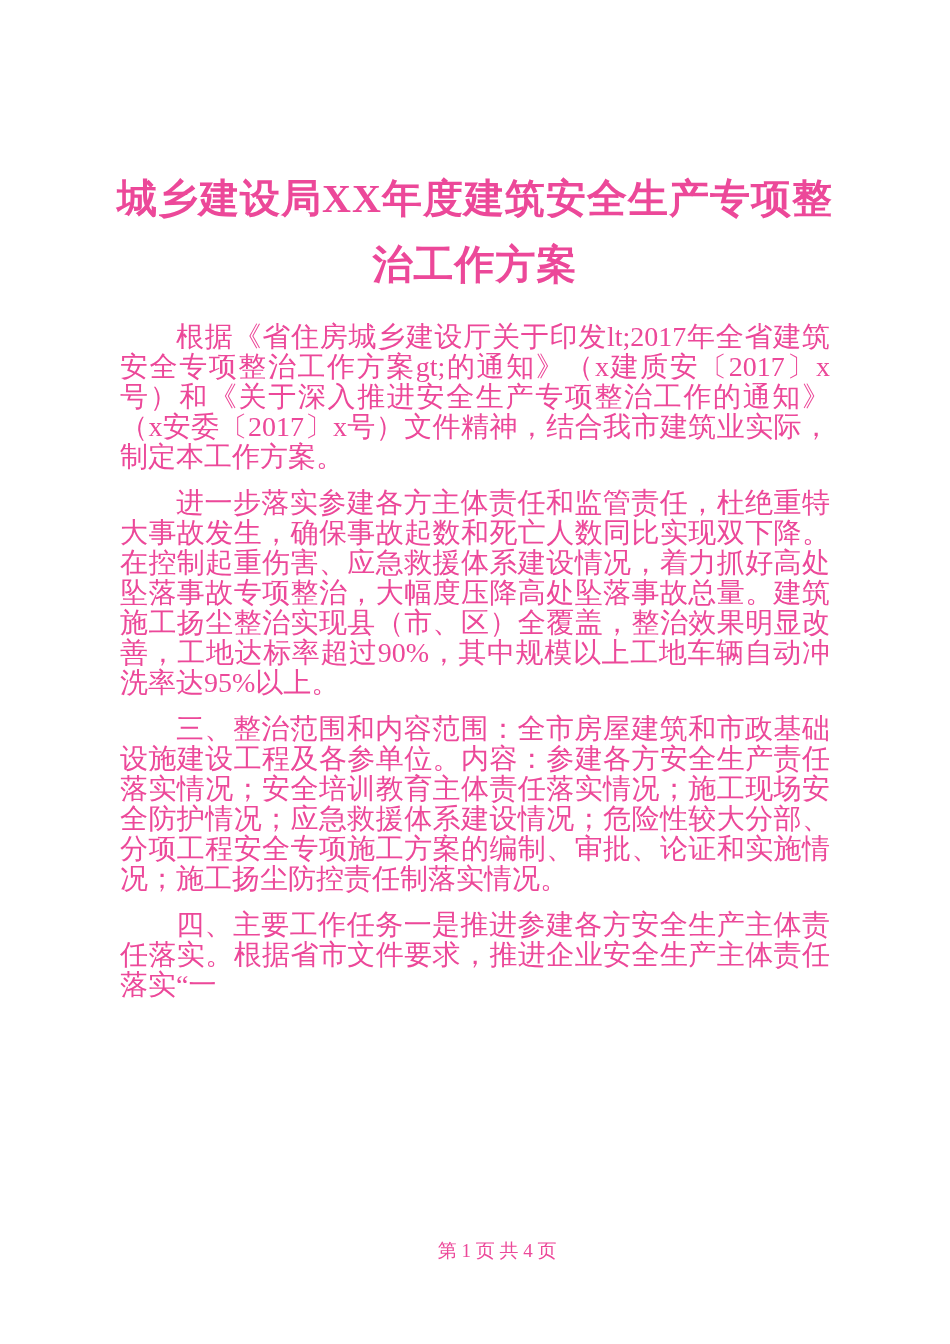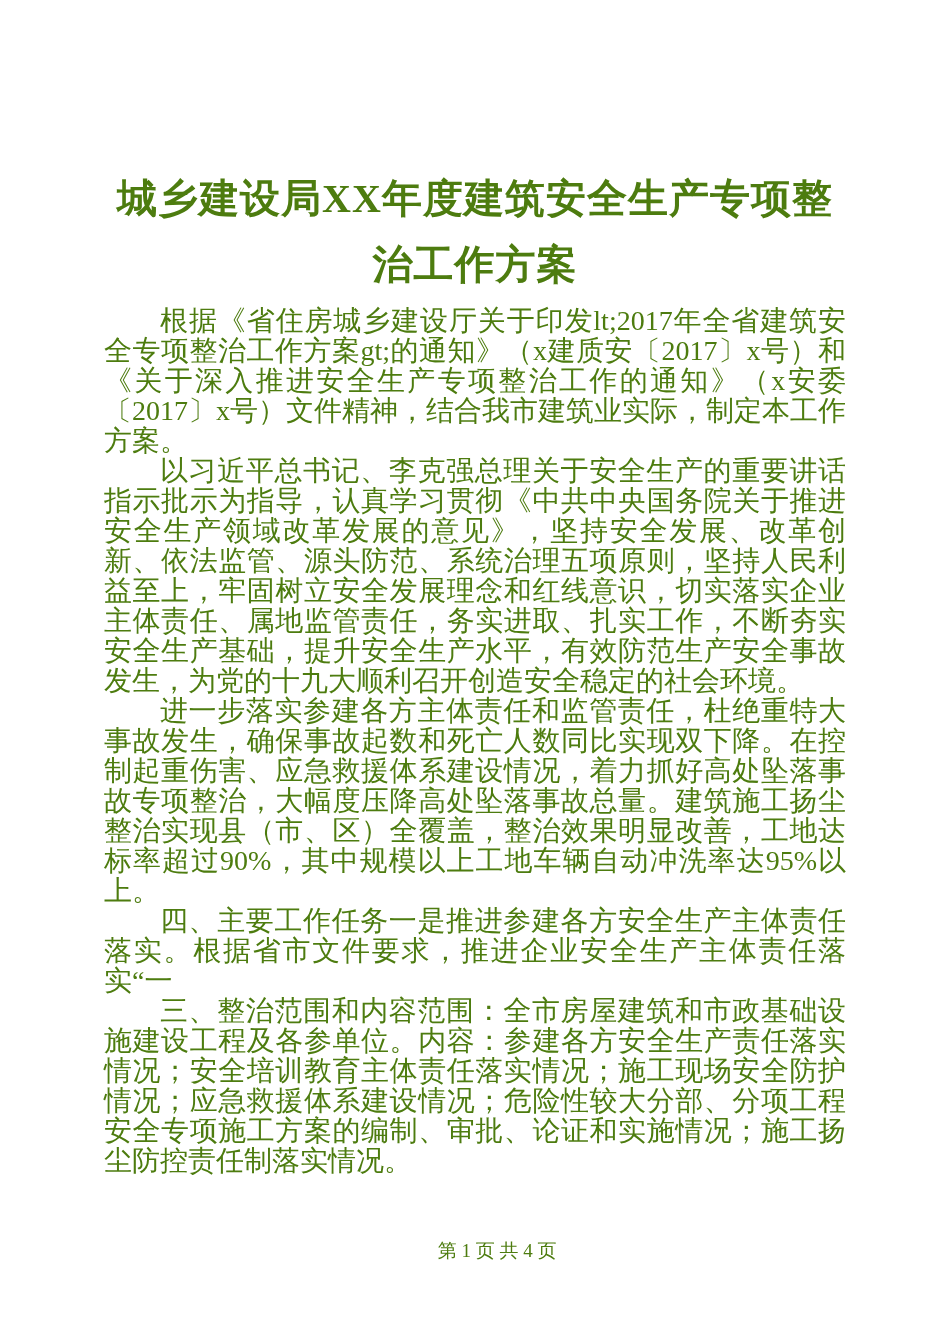--- a/index.html
+++ b/index.html
@@ -5,21 +5,21 @@
   html, body {
     margin: 0;
     padding: 0;
     background: #ffffff;
   }
   .page {
     position: relative;
     width: 950px;
     height: 1344px;
     background: #ffffff;
-    color: #4d7c0f;
+    color: #ec4899;
     font-family: "Liberation Serif", "DejaVu Serif", serif;
     overflow: hidden;
   }
   .doc-title {
     position: absolute;
     top: 166px;
     left: 100px;
     width: 750px;
     margin: 0;
     text-align: center;
@@ -32,21 +32,21 @@
     position: absolute;
     top: 306px;
     left: 104px;
     width: 742px;
     font-size: 28px;
     line-height: 30px;
     text-align: justify;
     text-justify: inter-ideograph;
   }
   .doc-body p {
-    margin: 0;
+    margin: 16px;
     padding: 0;
     text-indent: 2em;
   }
   .doc-footer {
     position: absolute;
     top: 1240px;
     left: 22px;
     width: 950px;
     text-align: center;
     font-size: 19px;
@@ -55,21 +55,20 @@
 </style>
 </head>
 <body>
 
 <div class="page">
 
   <h1 class="doc-title">城乡建设局XX年度建筑安全生产专项整治工作方案</h1>
 
   <div class="doc-body">
     <p>根据《省住房城乡建设厅关于印发lt;2017年全省建筑安全专项整治工作方案gt;的通知》（x建质安〔2017〕x号）和《关于深入推进安全生产专项整治工作的通知》（x安委〔2017〕x号）文件精神，结合我市建筑业实际，制定本工作方案。</p>
-    <p>以习近平总书记、李克强总理关于安全生产的重要讲话指示批示为指导，认真学习贯彻《中共中央国务院关于推进安全生产领域改革发展的意见》，坚持安全发展、改革创新、依法监管、源头防范、系统治理五项原则，坚持人民利益至上，牢固树立安全发展理念和红线意识，切实落实企业主体责任、属地监管责任，务实进取、扎实工作，不断夯实安全生产基础，提升安全生产水平，有效防范生产安全事故发生，为党的十九大顺利召开创造安全稳定的社会环境。</p>
     <p>进一步落实参建各方主体责任和监管责任，杜绝重特大事故发生，确保事故起数和死亡人数同比实现双下降。在控制起重伤害、应急救援体系建设情况，着力抓好高处坠落事故专项整治，大幅度压降高处坠落事故总量。建筑施工扬尘整治实现县（市、区）全覆盖，整治效果明显改善，工地达标率超过90%，其中规模以上工地车辆自动冲洗率达95%以上。</p>
+    <p>三、整治范围和内容范围：全市房屋建筑和市政基础设施建设工程及各参单位。内容：参建各方安全生产责任落实情况；安全培训教育主体责任落实情况；施工现场安全防护情况；应急救援体系建设情况；危险性较大分部、分项工程安全专项施工方案的编制、审批、论证和实施情况；施工扬尘防控责任制落实情况。</p>
     <p>四、主要工作任务一是推进参建各方安全生产主体责任落实。根据省市文件要求，推进企业安全生产主体责任落实“一</p>
-    <p>三、整治范围和内容范围：全市房屋建筑和市政基础设施建设工程及各参单位。内容：参建各方安全生产责任落实情况；安全培训教育主体责任落实情况；施工现场安全防护情况；应急救援体系建设情况；危险性较大分部、分项工程安全专项施工方案的编制、审批、论证和实施情况；施工扬尘防控责任制落实情况。</p>
   </div>
 
   <div class="doc-footer">第 1 页  共 4 页</div>
 
 </div>
 
 </body></html>

